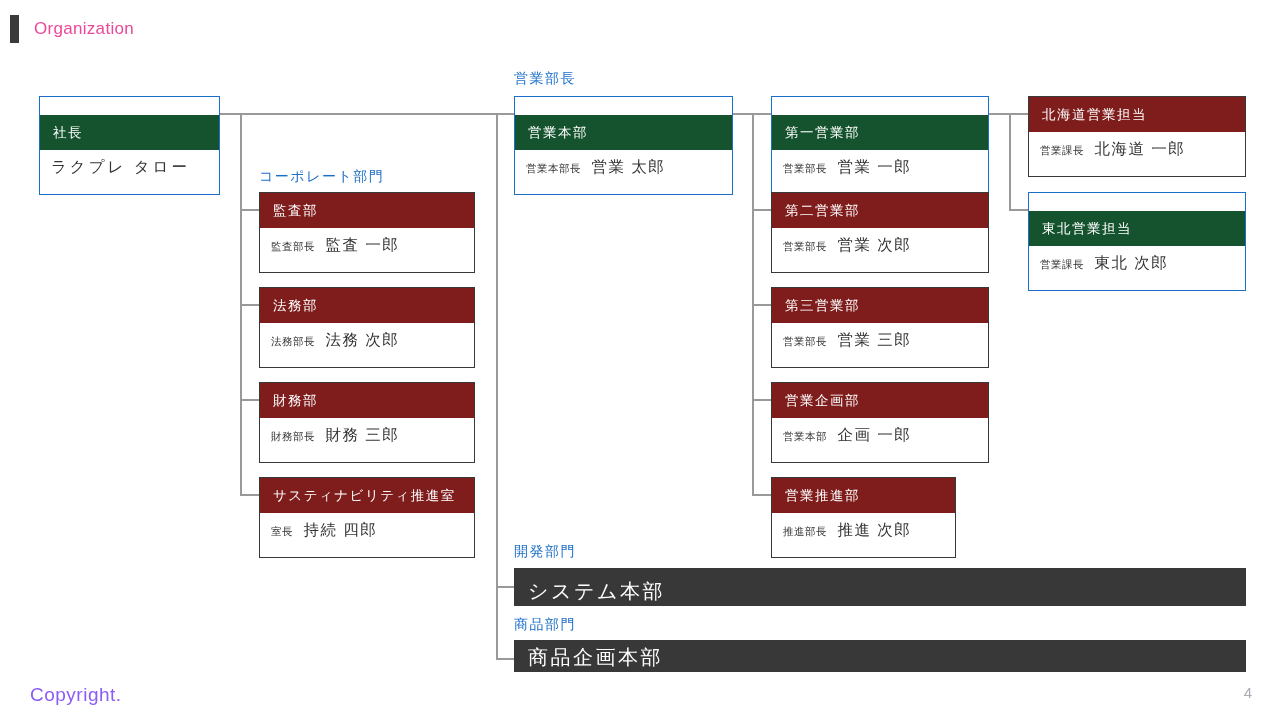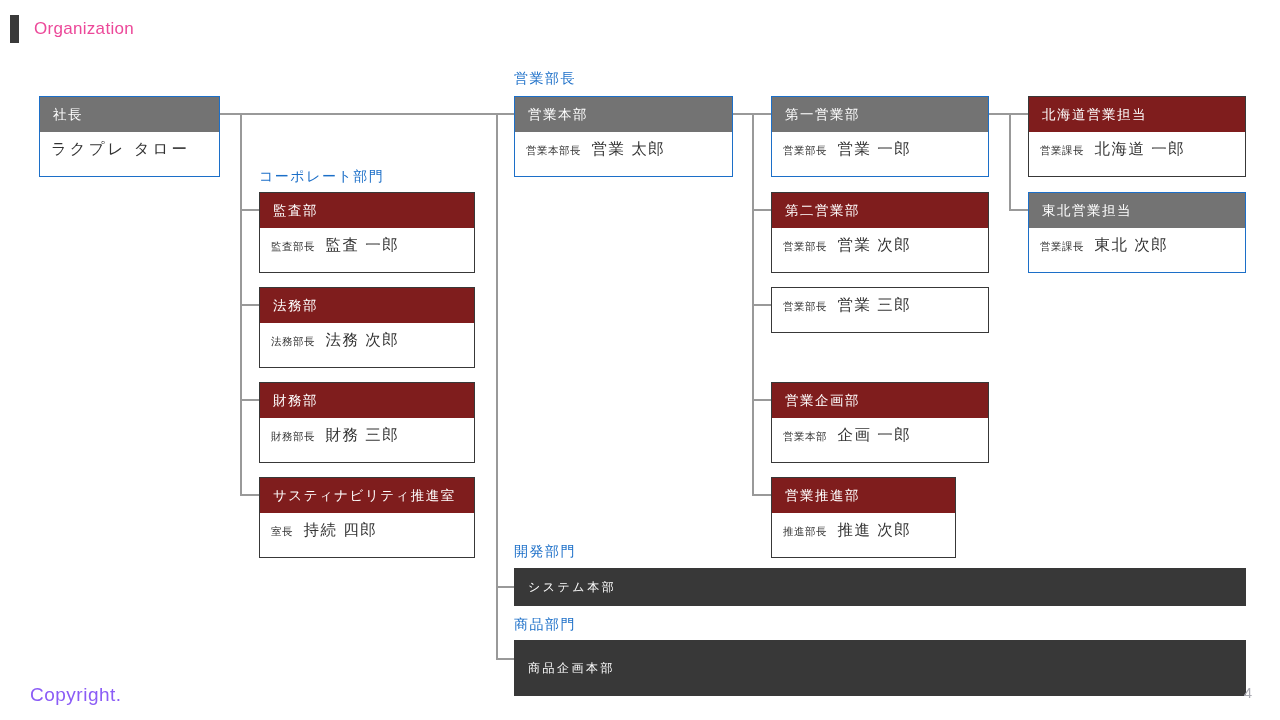--- a/index.html
+++ b/index.html
@@ -14,29 +14,29 @@
   .line{position:absolute;background:#999;}
 
   
   .group-label{position:absolute;font-size:14px;color:#1c6fc8;letter-spacing:1.5px;white-space:nowrap;}
 
   
   .box{position:absolute;box-sizing:border-box;border:1px solid #383838;background:#fff;}
   .box.blue{border-color:#1c6fc8;}
   .box-hd{height:35px;line-height:35px;background:#7f1d1d;color:#fff;font-size:13.5px;
           letter-spacing:1.5px;padding:0 13px;white-space:nowrap;overflow:hidden;}
-  .box.blue .box-hd{background:#737373;}
+  .box.blue .box-hd{background:#14532d;margin-top:18px;}
   .box-bd{height:37px;background:#fff;padding:7px 11px 0;white-space:nowrap;}
   .role{font-size:10.5px;color:#333;letter-spacing:.5px;margin-right:6px;margin-top:8px;}
   .person{font-size:15.5px;color:#333;letter-spacing:1.5px;}
   .person.wide{letter-spacing:3px;}
 
   
   .bar{position:absolute;box-sizing:border-box;background:#383838;border:1px solid #383838;
-       color:#fff;font-size:12px;letter-spacing:2.5px;display:flex;align-items:center;
+       color:#fff;font-size:20px;letter-spacing:2.5px;display:flex;align-items:flex-end;
        padding:0 13px;white-space:nowrap;}
 
   
   .footer-left{position:absolute;left:30px;top:684px;font-size:19px;color:#8b5cf6;letter-spacing:.5px;}
   .page-num{position:absolute;right:28px;top:684px;font-size:15px;color:#ababb3;}
 </style>
 </head>
 <body>
 
 <div class="slide">
@@ -124,20 +124,21 @@
 
   <div class="box dark" style="left:771px;top:192px;width:218px">
     <div class="box-hd">第二営業部</div>
     <div class="box-bd">
       <span class="role">営業部長</span>
       <span class="person">営業 次郎</span>
     </div>
   </div>
 
   <div class="box dark" style="left:771px;top:287px;width:218px">
+    <div class="box-hd">第三営業部</div>
     <div class="box-bd">
       <span class="role">営業部長</span>
       <span class="person">営業 三郎</span>
     </div>
   </div>
 
   <div class="box dark" style="left:771px;top:382px;width:218px">
     <div class="box-hd">営業企画部</div>
     <div class="box-bd">
       <span class="role">営業本部</span>
@@ -168,20 +169,20 @@
       <span class="person">東北 次郎</span>
     </div>
   </div>
 
   <div class="group-label" style="left:514px;top:543px">開発部門</div>
   <div class="bar" style="left:514px;top:568px;width:732px;height:38px">
     <span>システム本部</span>
   </div>
 
   <div class="group-label" style="left:514px;top:616px">商品部門</div>
-  <div class="bar" style="left:514px;top:640px;width:732px;height:56px">
+  <div class="bar" style="left:514px;top:640px;width:732px;height:32px">
     <span>商品企画本部</span>
   </div>
 
   <div class="footer-left">Copyright.</div>
   <div class="page-num">4</div>
 
 </div>
 
 </body></html>

